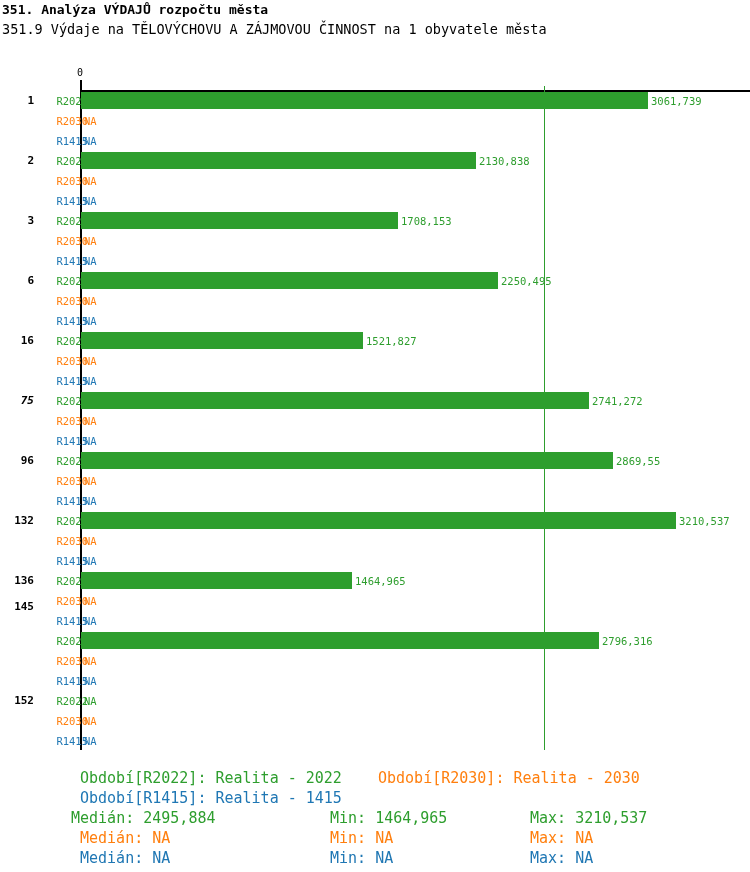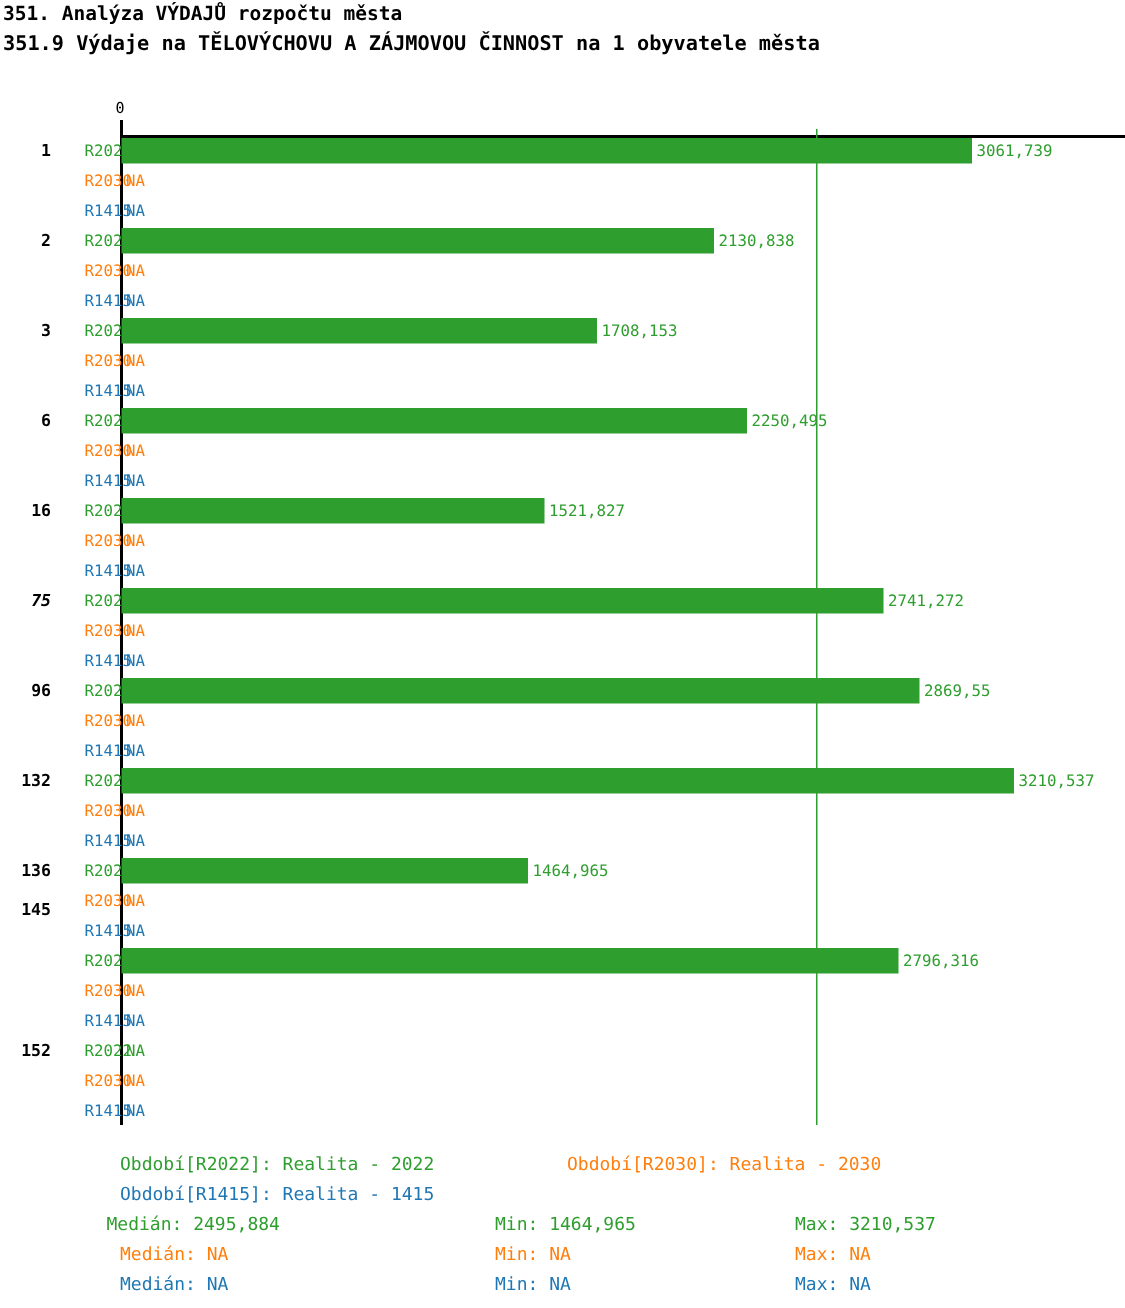--- a/index.html
+++ b/index.html
@@ -23,21 +23,21 @@
     font-size: 13px;
     font-weight: bold;
     color: #000000;
     white-space: nowrap;
     letter-spacing: 0px;
   }
   .title-sub {
     position: absolute;
     left: 2px; top: 21px;
     font-size: 13.5px;
-    font-weight: bold;
+    font-weight: normal;
     color: #000000;
     white-space: nowrap;
   }
   .title-type {
     position: absolute;
     left: 2px; top: 41px;
     font-size: 10px;
     font-weight: normal;
     color: #000000;
     white-space: nowrap;
@@ -122,21 +122,21 @@
 
   
   #footer {
     position: absolute;
     left: 0; top: 760px;
     width: 750px;
     height: 112px;
   }
   .legend-cell {
     position: absolute;
-    font-size: 12px;
+    font-size: 15px;
     white-space: nowrap;
     text-align: right;
   }
 </style>
 </head>
 <body>
 
 <div id="page">
 
   <div class="title-main">351. Analýza VÝDAJŮ rozpočtu města</div>

